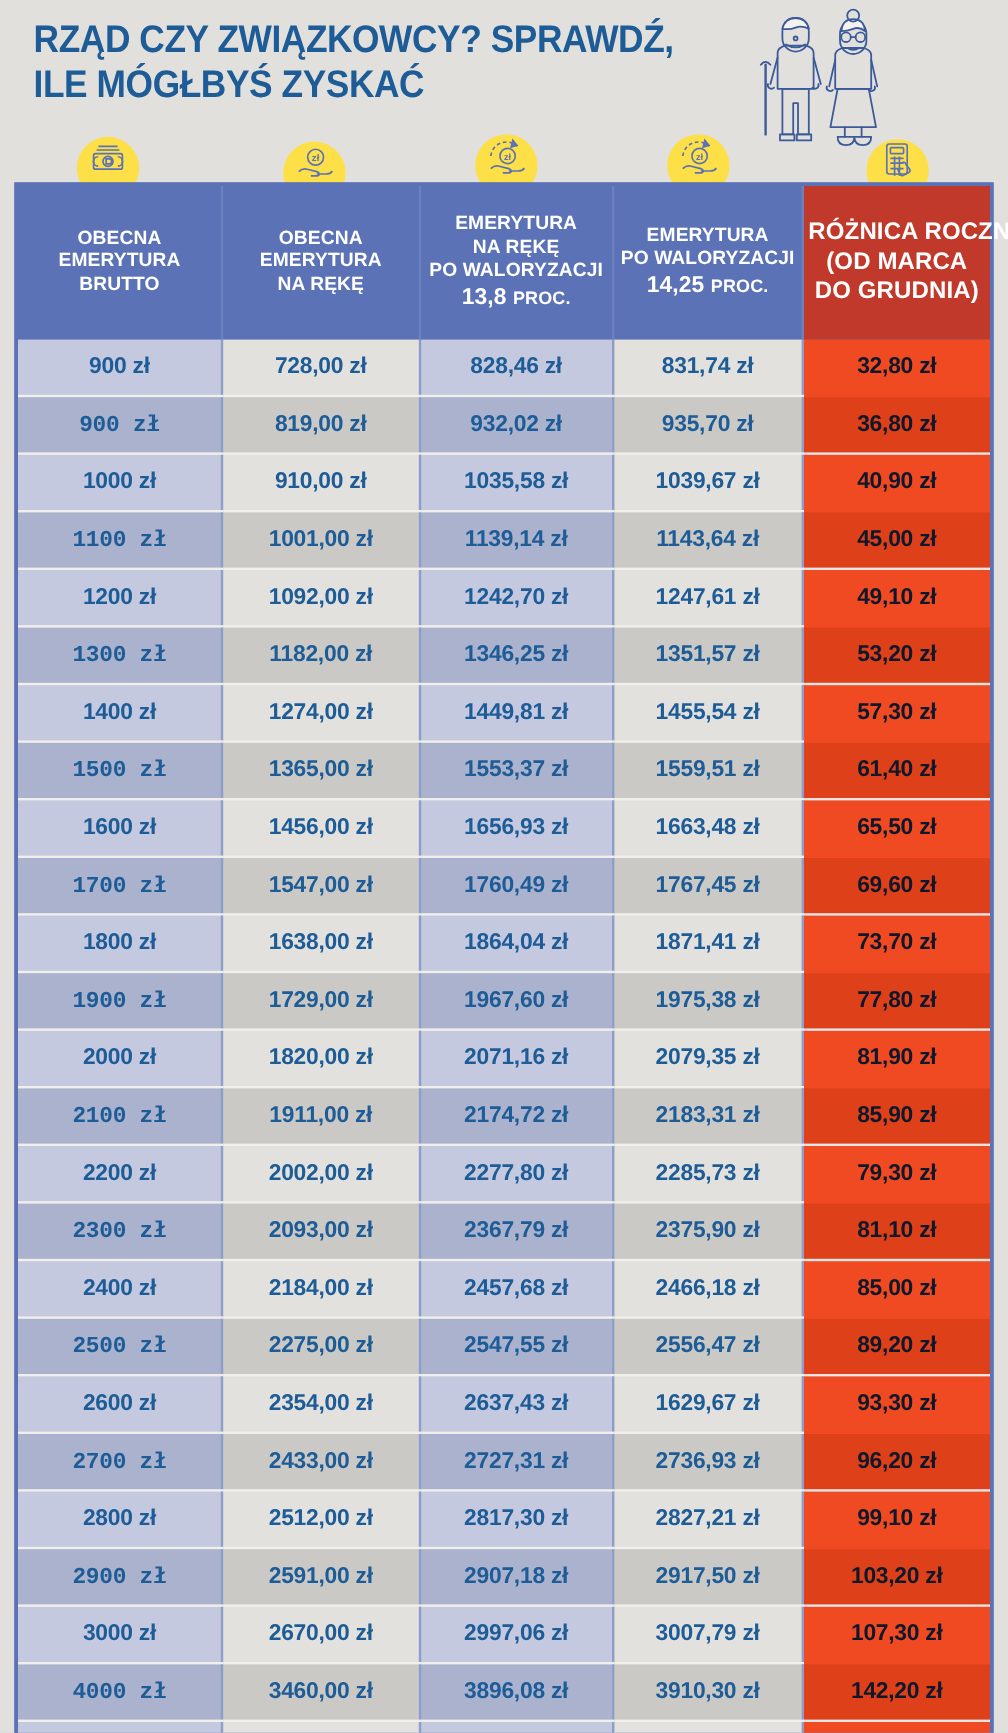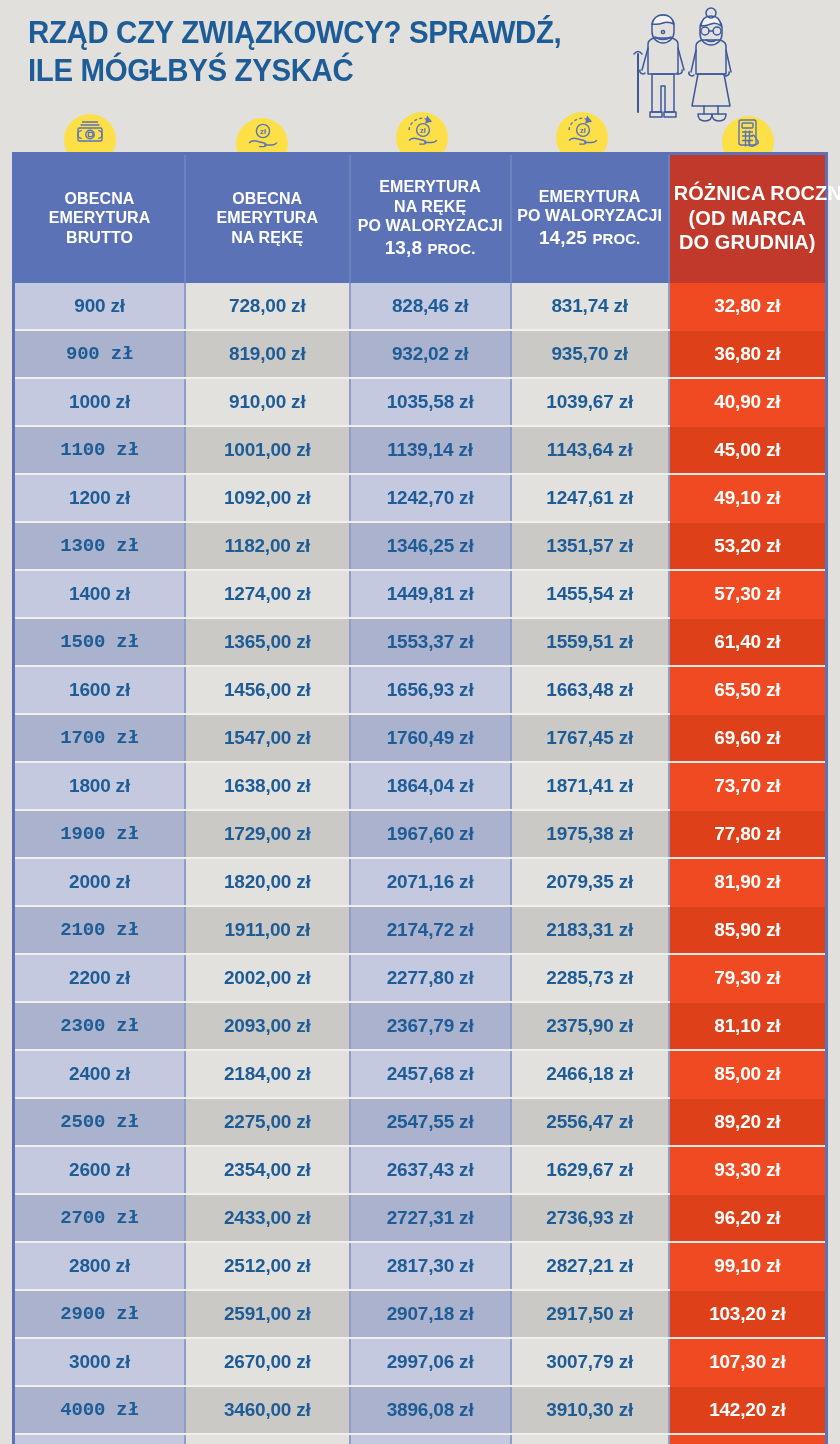--- a/index.html
+++ b/index.html
@@ -132,21 +132,21 @@
   tbody td.col2 { background: #e3e1de; }
   tbody td.col3 { background: #c4c9df; }
   tbody td.col4 { background: #e3e1de; margin-top: 48px; }
   tbody tr.alt td.col1 { background: #abb2cd; font-family: Liberation Mono, monospace; }
   tbody tr.alt td.col2 { background: #cbc9c6; }
   tbody tr.alt td.col3 { background: #abb2cd; }
   tbody tr.alt td.col4 { background: #cbc9c6; }
 
   tbody td.col5 {
     background: #ef4a22;
-    color: #ffffff;
+    color: #0f172a;
     border-right: none;
     border-bottom: 2px solid #ef4a22;
   }
   tbody tr.alt td.col5 {
     background: #de4119;
     border-bottom: 2px solid #e5e5e5;
     text-align: center;
   }
   tbody tr:last-child td { border-bottom: none; }
 </style>

